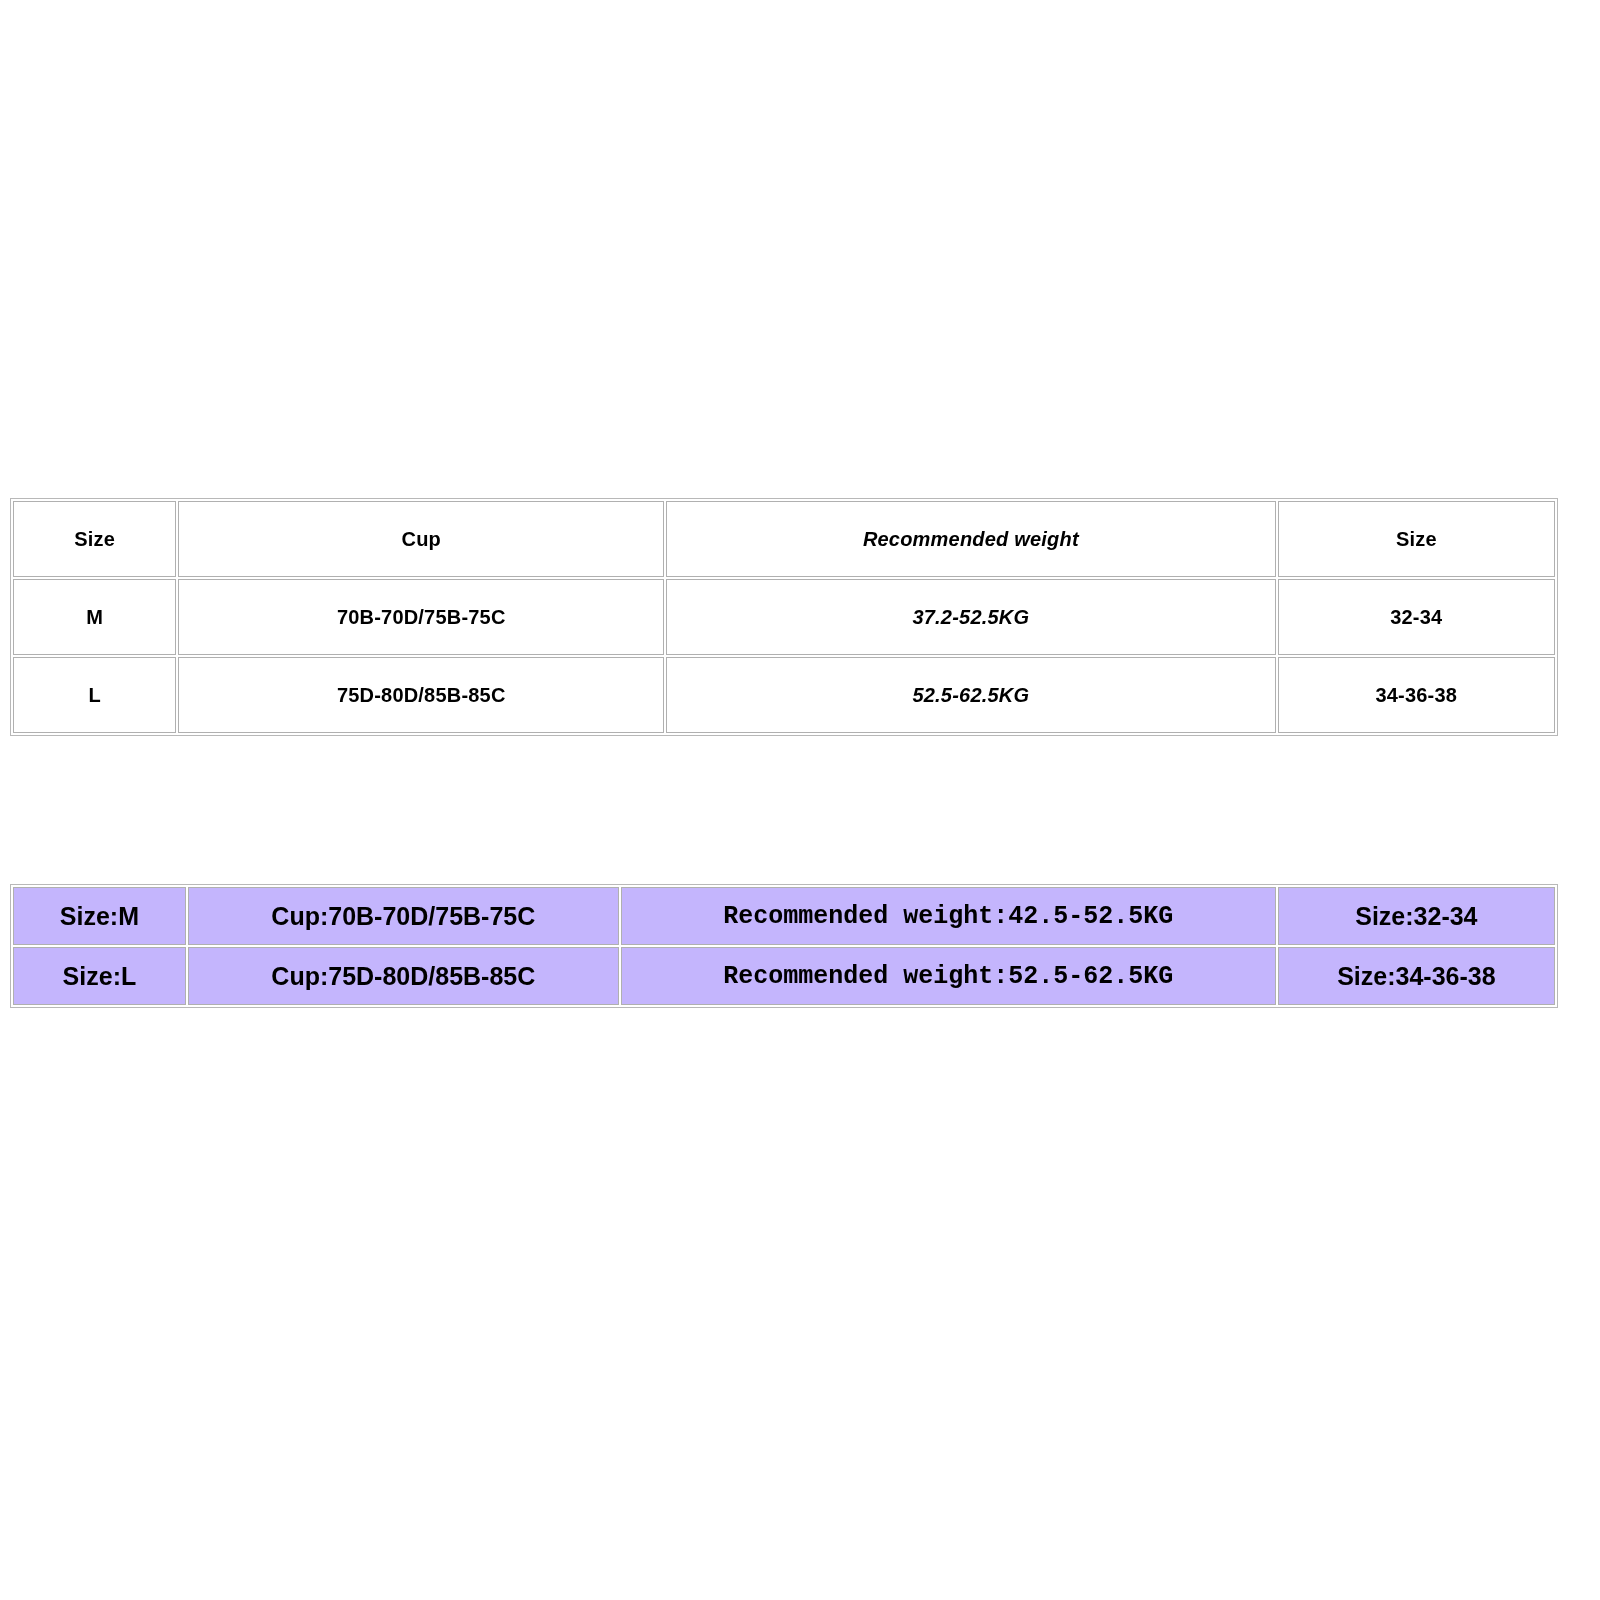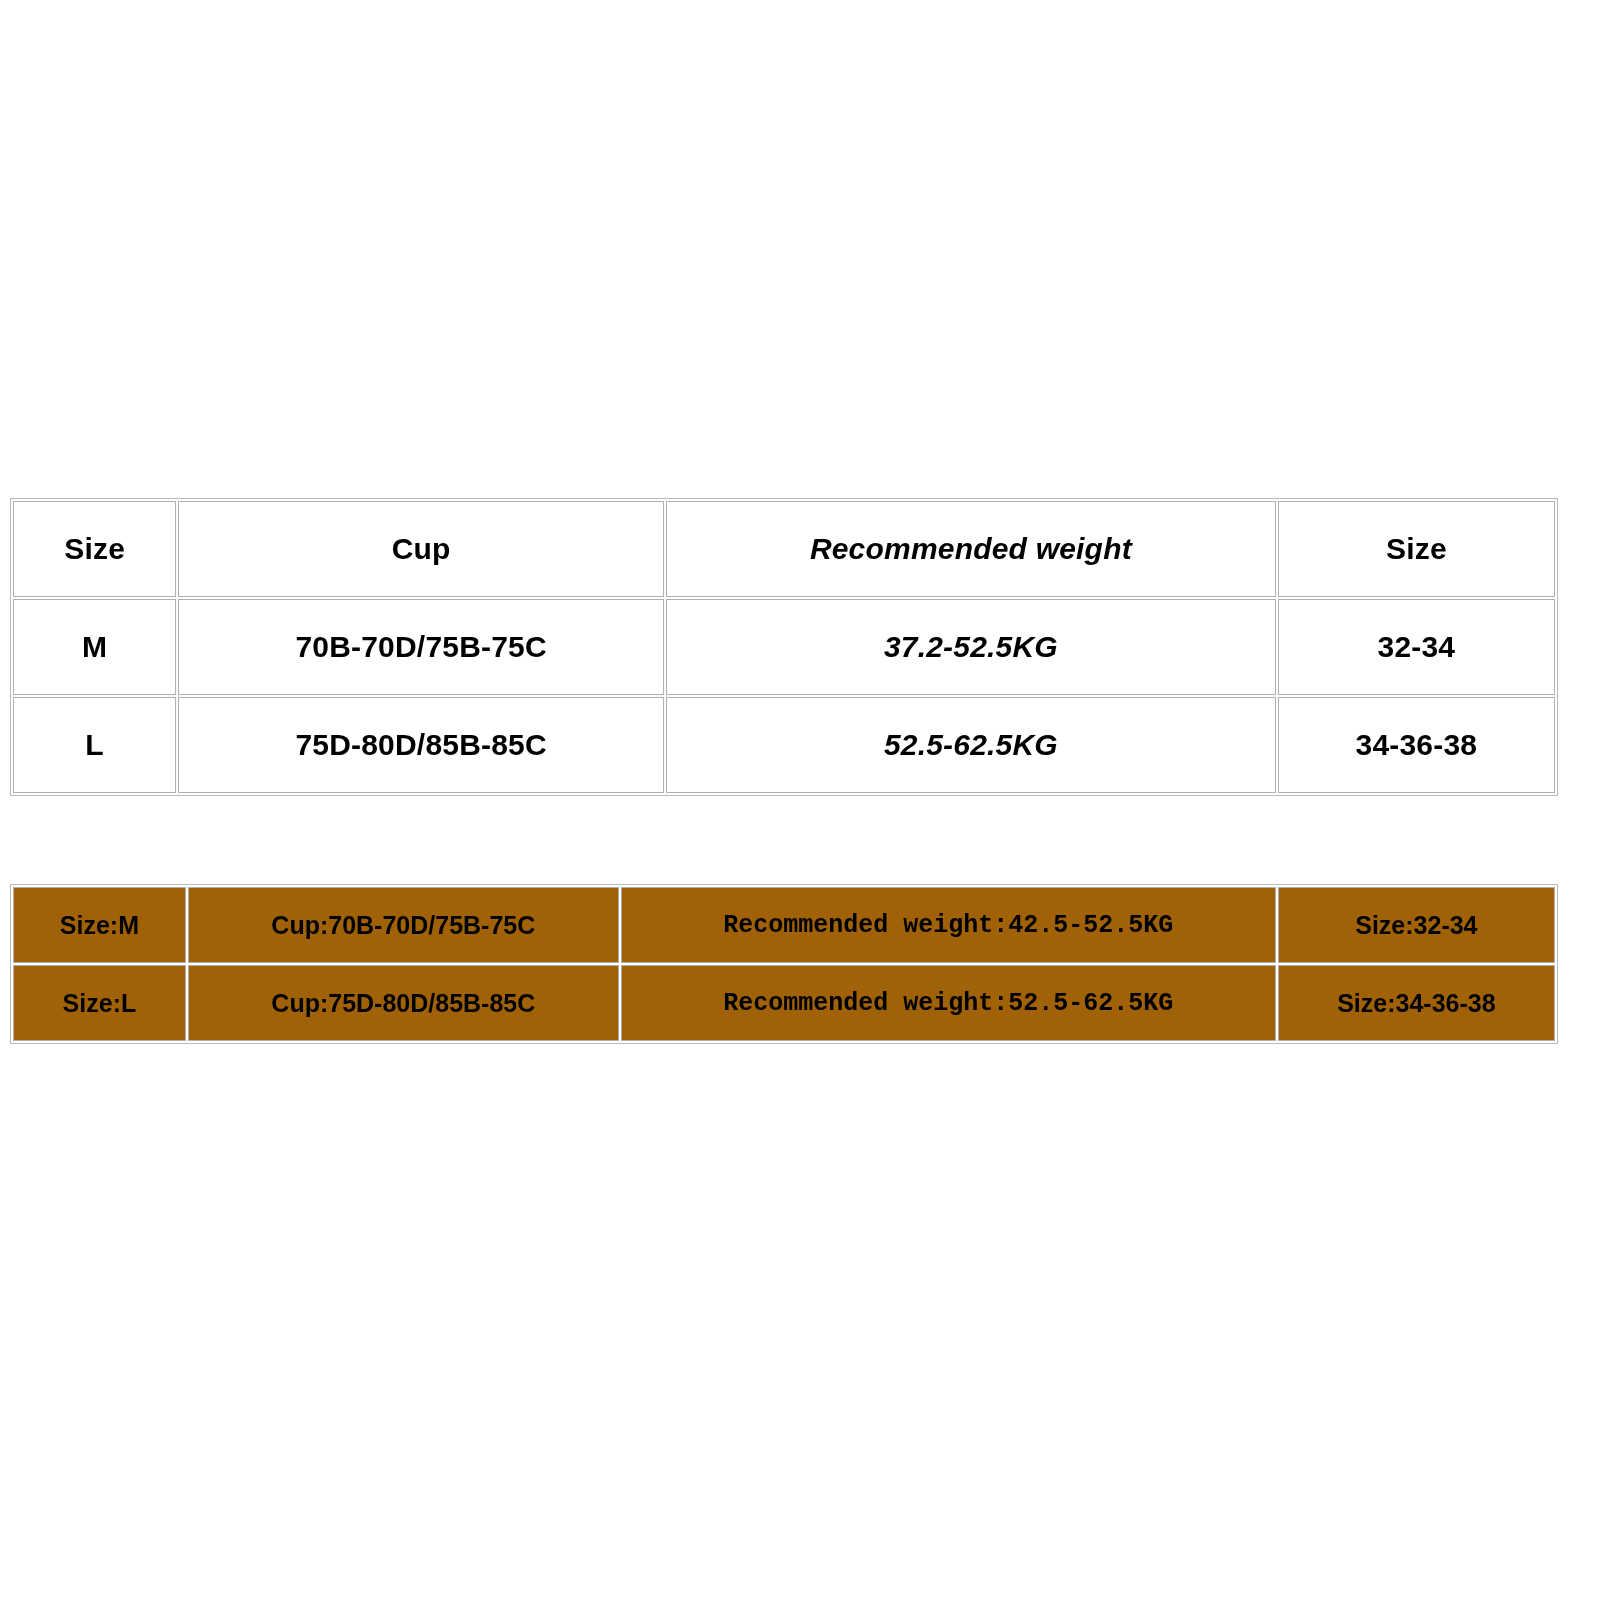--- a/index.html
+++ b/index.html
@@ -33,52 +33,52 @@
     border: 1px solid #b8b8b8;
     border-collapse: separate;
     border-spacing: 2px;
     background: #ffffff;
   }
   .table-one td {
     border: 1px solid #b0b0b0;
     background: #ffffff;
     text-align: center;
     vertical-align: middle;
-    font-size: 30px;
+    font-size: 20px;
     font-weight: bold;
     letter-spacing: 0.2px;
     height: 54px;
-    padding: 20px 4px;
+    padding: 10px 4px;
     white-space: nowrap;
   }
   .t1-c1 { width: 155px; }
   .t1-c2 { width: 480px; }
   .t1-c3 { width: 605px; font-style: italic; }
   .t1-c4 { width: 270px; }
 
   
   .table-two {
     position: absolute;
     left: 10px;
     top: 884px;
     width: 1548px;
     border: 1px solid #b8b8b8;
     border-collapse: separate;
     border-spacing: 2px;
     background: #ffffff;
   }
   .table-two td {
     border: 1px solid #b0b0b0;
-    background: #a16207;
+    background: #c4b5fd;
     text-align: center;
     vertical-align: middle;
     font-size: 25px;
     font-weight: bold;
     height: 54px;
-    padding: 10px 4px;
+    padding: 1px 4px;
     white-space: nowrap;
   }
   .t2-c1 { width: 165px; }
   .t2-c2 { width: 425px; }
   .t2-c3 { width: 650px; font-family: Liberation Mono, monospace; }
   .t2-c4 { width: 270px; margin-top: 20px; }
 </style>
 </head>
 <body>
 

